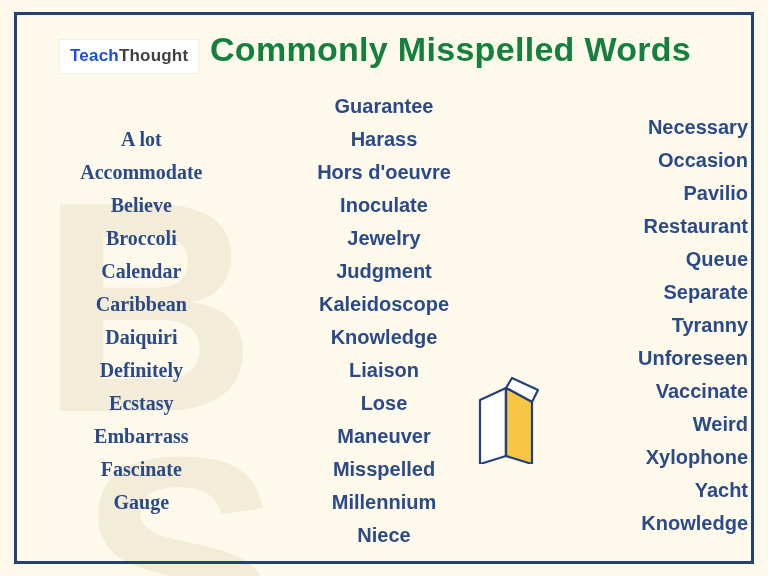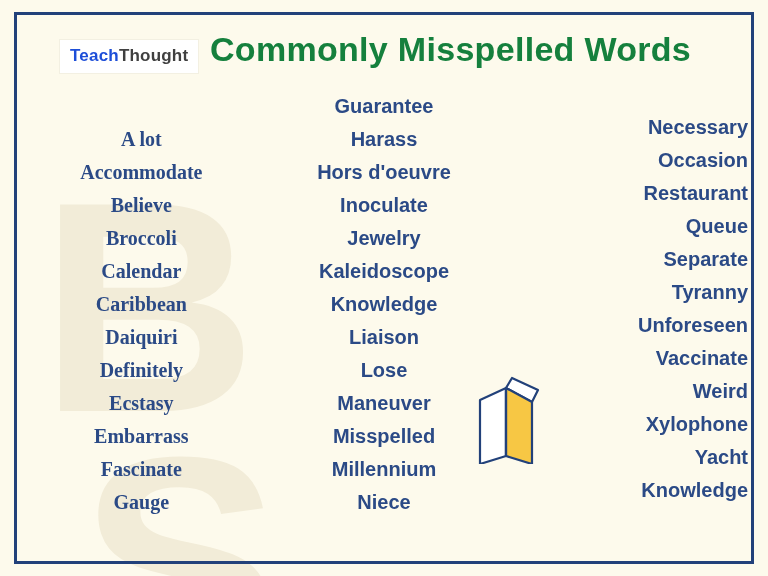--- a/index.html
+++ b/index.html
@@ -152,32 +152,34 @@
         <div class="word">Embarrass</div>
         <div class="word">Fascinate</div>
         <div class="word">Gauge</div>
       </div>
     <div class="col col-mid">
         <div class="word">Guarantee</div>
         <div class="word">Harass</div>
         <div class="word">Hors d'oeuvre</div>
         <div class="word">Inoculate</div>
         <div class="word">Jewelry</div>
+        <div class="word">Judgment</div>
         <div class="word">Kaleidoscope</div>
         <div class="word">Knowledge</div>
         <div class="word">Liaison</div>
         <div class="word">Lose</div>
         <div class="word">Maneuver</div>
         <div class="word">Misspelled</div>
         <div class="word">Millennium</div>
         <div class="word">Niece</div>
       </div>
     <div class="col col-right">
         <div class="word">Necessary</div>
         <div class="word">Occasion</div>
+        <div class="word">Pavilio</div>
         <div class="word">Restaurant</div>
         <div class="word">Queue</div>
         <div class="word">Separate</div>
         <div class="word">Tyranny</div>
         <div class="word">Unforeseen</div>
         <div class="word">Vaccinate</div>
         <div class="word">Weird</div>
         <div class="word">Xylophone</div>
         <div class="word">Yacht</div>
         <div class="word">Knowledge</div>

